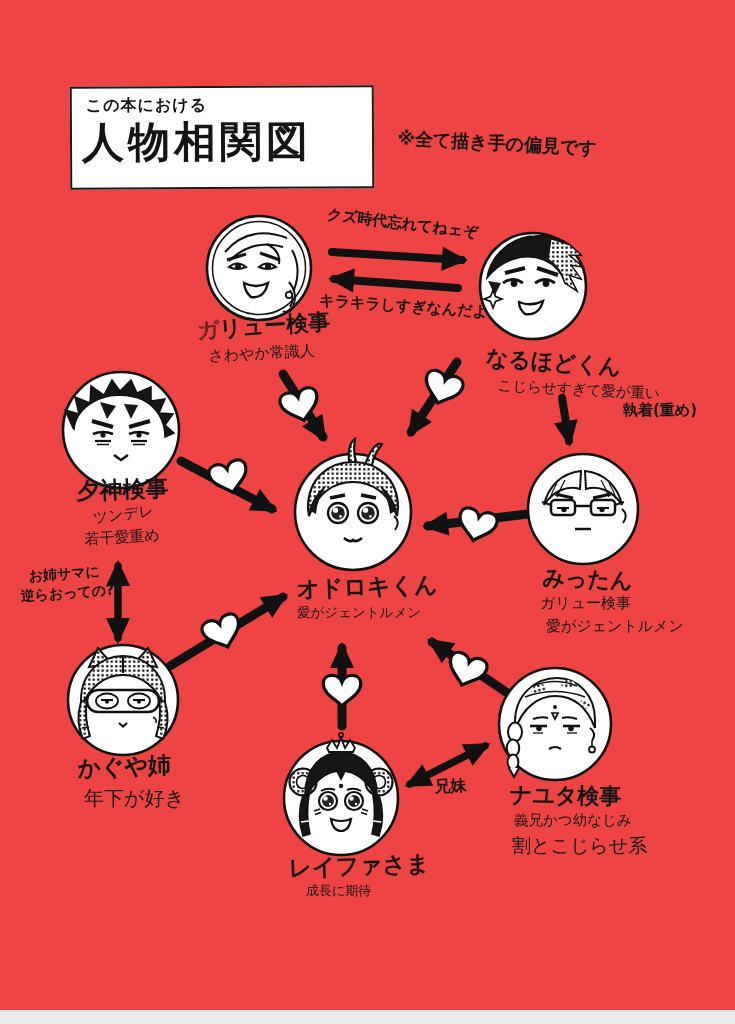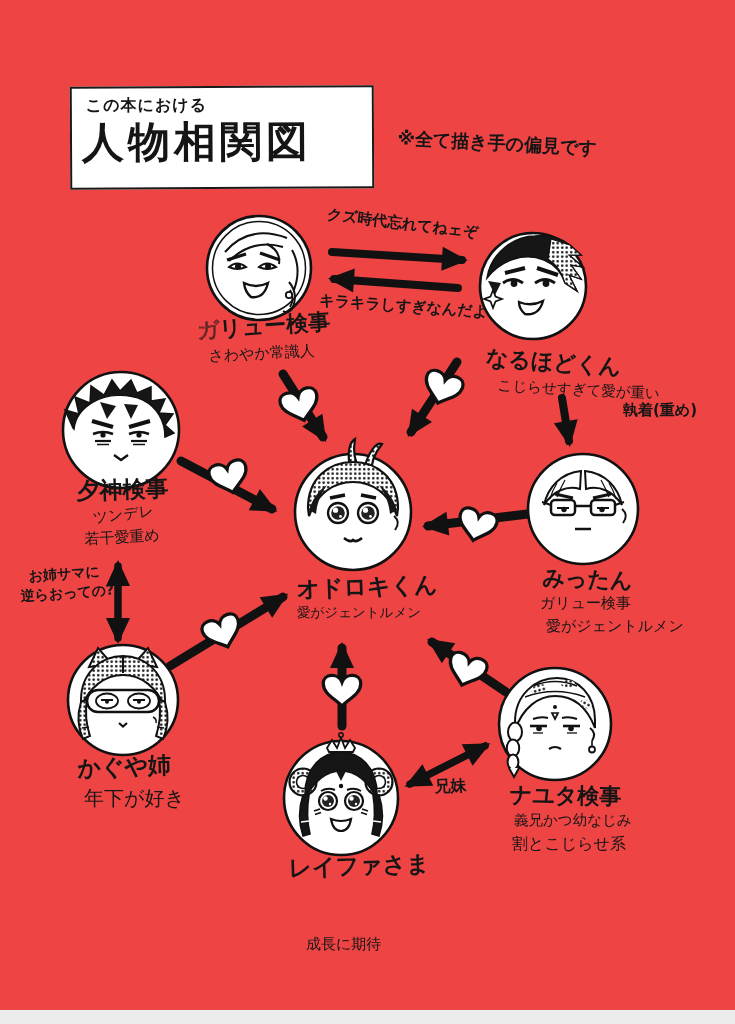--- a/index.html
+++ b/index.html
@@ -264,20 +264,20 @@
   <div class="lbl tr" style="left:297px;top:605px;font-size:13.5px;">愛がジェントルメン</div>
 
   <div class="lbl nm" style="left:76px;top:478px;font-size:23px;transform:rotate(-2deg);">夕神検事</div>
   <div class="lbl tr" style="left:92px;top:510px;font-size:15px;transform:rotate(-7deg);">ツンデレ</div>
   <div class="lbl tr" style="left:84px;top:531px;font-size:15px;transform:rotate(-3deg);">若干愛重め</div>
 
   <div class="lbl nm" style="left:77px;top:755px;font-size:23px;transform:rotate(-2deg);">かぐや姉</div>
   <div class="lbl tr" style="left:84px;top:787px;font-size:20px;">年下が好き</div>
 
   <div class="lbl nm" style="left:288px;top:855px;font-size:23px;transform:rotate(-2deg);">レイファさま</div>
-  <div class="lbl tr" style="left:306px;top:936px;font-size:15px;">成長に期待</div>
+  <div class="lbl tr" style="left:306px;top:884px;font-size:13px;">成長に期待</div>
 
   <div class="lbl nm" style="left:510px;top:782px;font-size:22px;transform:rotate(1deg);">ナユタ検事</div>
   <div class="lbl tr" style="left:514px;top:812px;font-size:14.5px;text-align:center;">義兄かつ幼なじみ</div>
-  <div class="lbl tr" style="left:512px;top:835px;font-size:16px;">割とこじらせ系</div>
+  <div class="lbl tr" style="left:512px;top:835px;font-size:19px;">割とこじらせ系</div>
 
   <div id="page-edge"></div>
 </div>
 
 </body></html>

